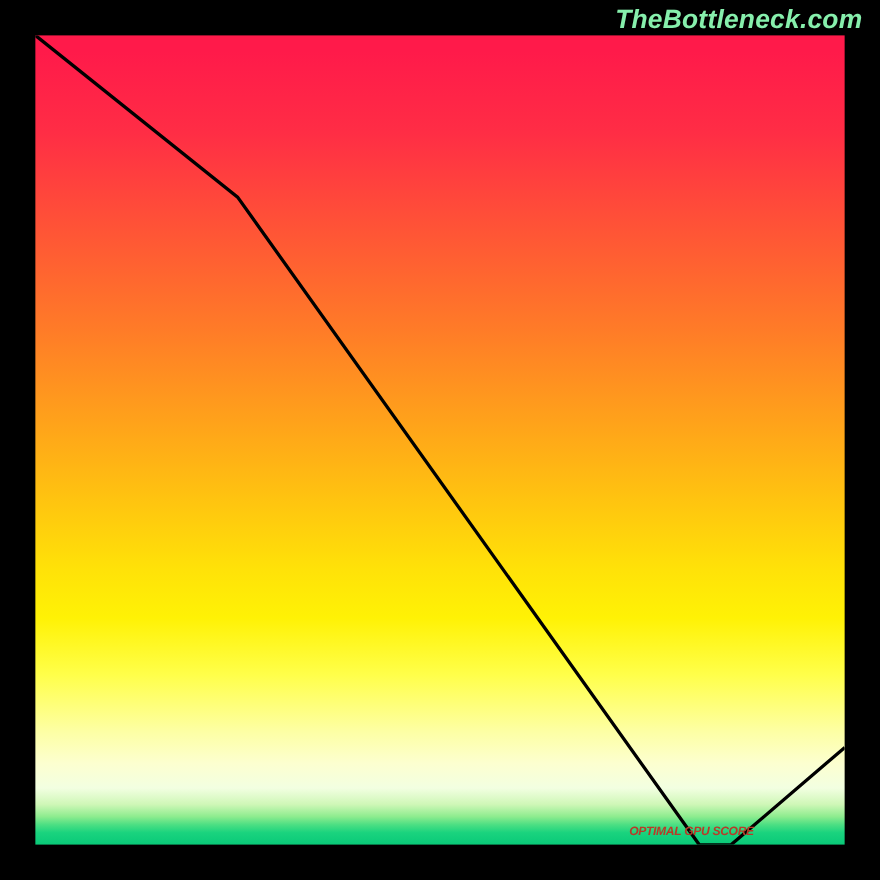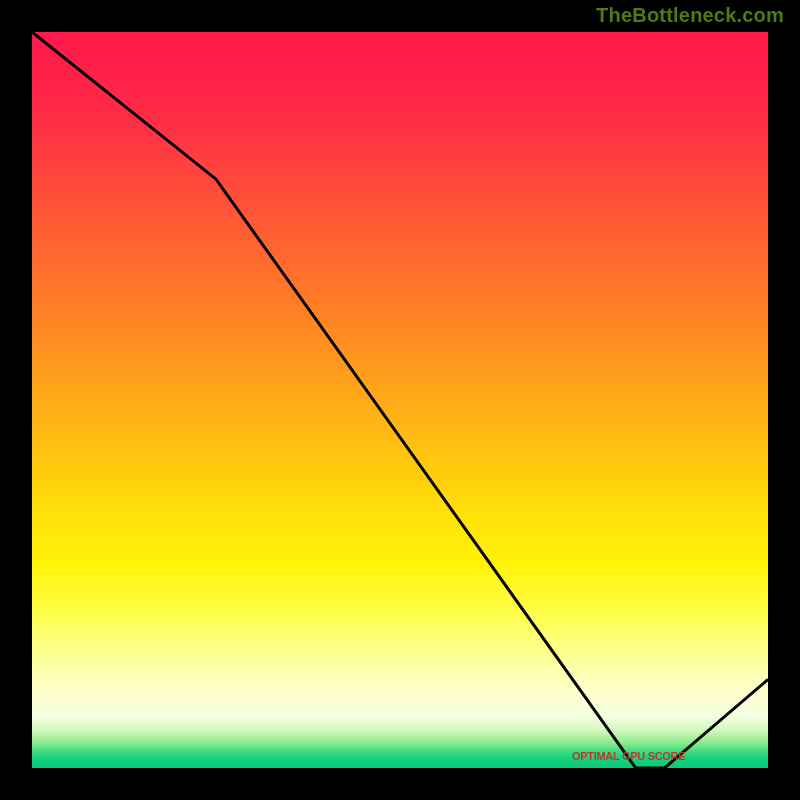--- a/index.html
+++ b/index.html
@@ -14,25 +14,26 @@
   .chart-wrap {
     position: relative;
     width: 800px;
     height: 800px;
     box-sizing: border-box;
   }
   .watermark {
     position: absolute;
     top: 4px;
     right: 16px;
-    color: #4d7c0f;
-    font-size: 20px;
+    color: #86efac;
+    font-size: 24px;
     font-weight: 600;
     letter-spacing: 0.2px;
     user-select: none;
+    font-style: italic;
   }
   .plot-frame {
     position: absolute;
     left: 30px;
     top: 30px;
     width: 740px;
     height: 740px;
     border: 2px solid #000;
     box-sizing: border-box;
     overflow: hidden;
@@ -67,20 +68,21 @@
     inset: 0;
     pointer-events: none;
   }
   .optimal-label {
     position: absolute;
     color: #b83b28;
     font-size: 11px;
     font-weight: 700;
     letter-spacing: -0.3px;
     white-space: nowrap;
+    font-style: italic;
   }
 </style>
 </head>
 <body>
 
 <div class="chart-wrap">
 
   <div class="watermark">TheBottleneck.com</div>
 
   <div class="plot-frame">

